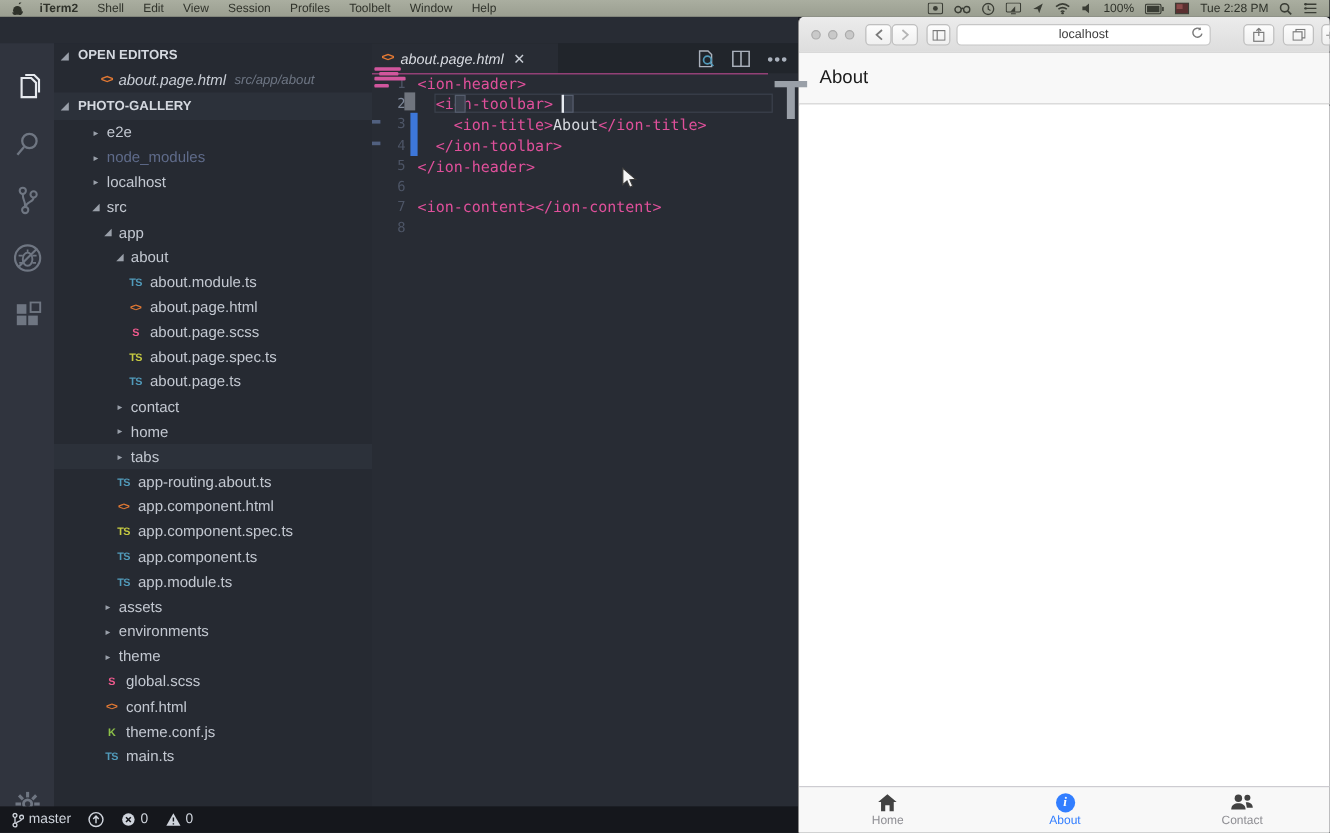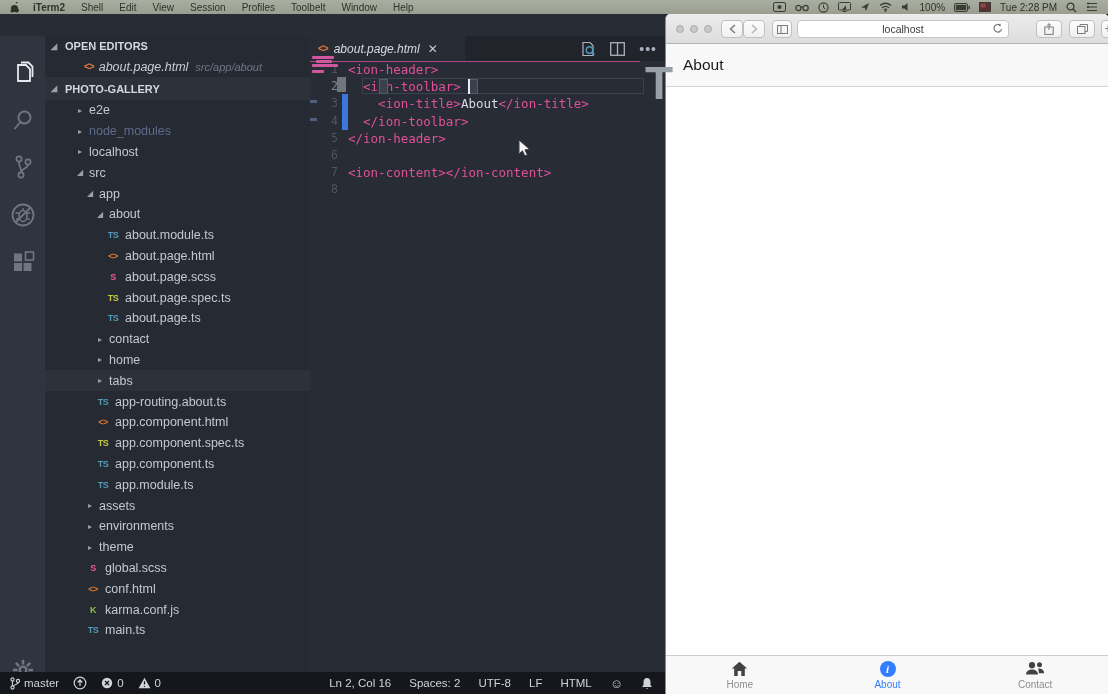--- a/index.html
+++ b/index.html
@@ -353,21 +353,21 @@
           <div class="tree-row" style="padding-left: 40px;">
             <span class="ficon" style="color: rgb(240, 90, 142);">S</span>
             <span class="lbl">global.scss</span>
           </div>
           <div class="tree-row" style="padding-left: 40px;">
             <span class="ficon" style="color: rgb(227, 121, 51);">&lt;&gt;</span>
             <span class="lbl">conf.html</span>
           </div>
           <div class="tree-row" style="padding-left: 40px;">
             <span class="ficon" style="color: rgb(141, 193, 73);">K</span>
-            <span class="lbl">karma.conf.js</span>
+            <span class="lbl">theme.conf.js</span>
           </div>
           <div class="tree-row" style="padding-left: 40px;">
             <span class="ficon" style="color: rgb(81, 154, 186);">TS</span>
             <span class="lbl">main.ts</span>
           </div>
         </div>
     </div>
 
     <div id="editor">
       <div id="tabstrip">
@@ -464,34 +464,20 @@
               <path d="M4 4 L8 8 M8 4 L4 8" stroke="#15171c" stroke-width="1.3"></path>
             </svg>
           <span>0</span>
         </span>
         <span class="sb-item">
           <svg width="13" height="12" viewBox="0 0 13 12">
               <path d="M6.5 0.8 L12.4 11.2 H0.6 Z" fill="#cfd4dc"></path>
               <path d="M6.5 4.2 V7.6 M6.5 9 V10" stroke="#15171c" stroke-width="1.2"></path>
             </svg>
           <span>0</span>
-        </span>
-      </div>
-      <div class="right">
-        <span class="sb-item">Ln 2, Col 16</span>
-        <span class="sb-item">Spaces: 2</span>
-        <span class="sb-item">UTF-8</span>
-        <span class="sb-item">LF</span>
-        <span class="sb-item">HTML</span>
-        <span class="sb-item" style="font-size:13px;">☺</span>
-        <span class="sb-item">
-          <svg width="12" height="13" viewBox="0 0 12 13">
-              <path d="M6 1 C3.6 1 2.5 3 2.5 5 V8 L1 10 H11 L9.5 8 V5 C9.5 3 8.4 1 6 1 Z" fill="#cfd4dc"></path>
-              <path d="M4.8 11 a1.3 1.3 0 0 0 2.4 0" fill="#cfd4dc"></path>
-            </svg>
         </span>
       </div>
     </div>
   </div>
 
   <div id="safari">
     <div id="saf-chrome">
       <div class="traffic">
         <span class="dot"></span>
         <span class="dot"></span>

